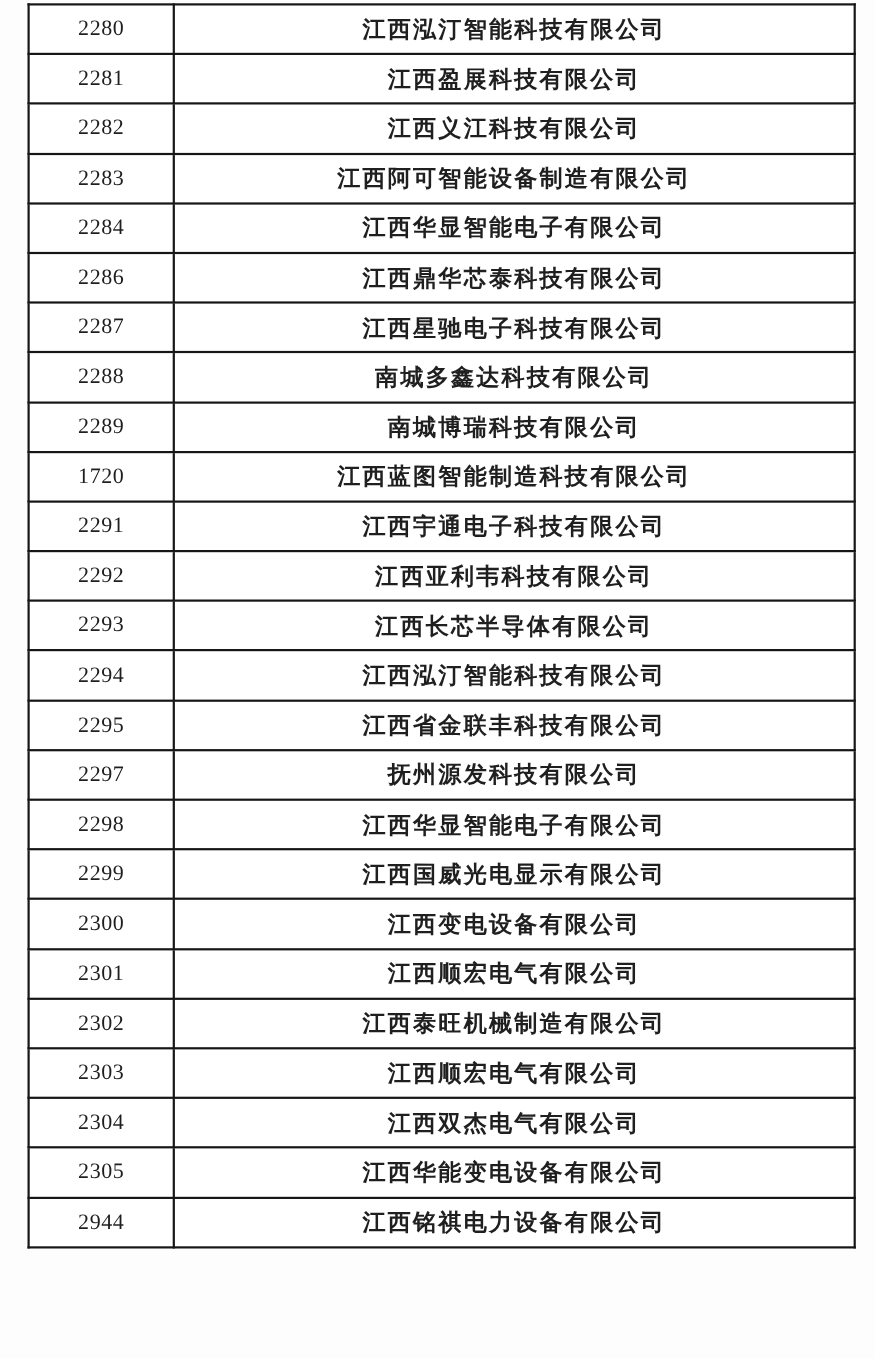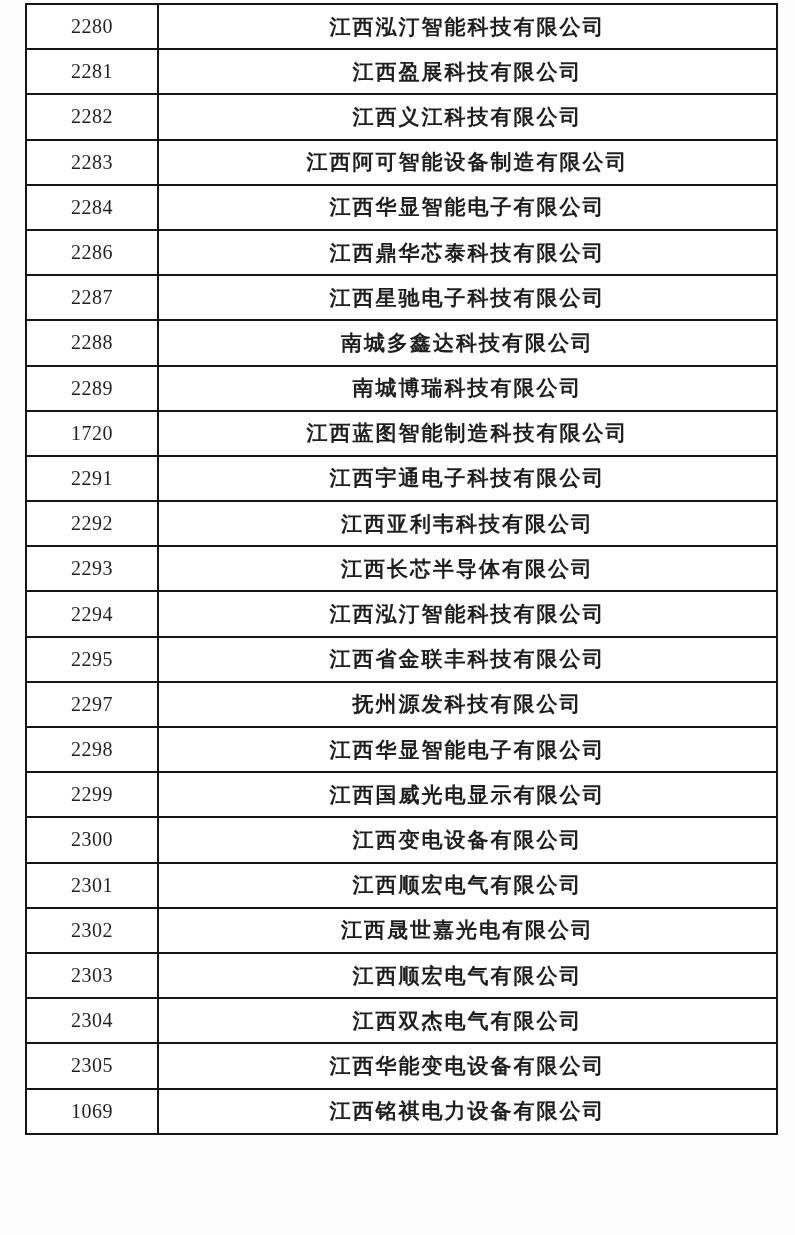--- a/index.html
+++ b/index.html
@@ -128,33 +128,33 @@
         <tr>
           <td class="num-cell">2300</td>
           <td class="name-cell">江西变电设备有限公司</td>
         </tr>
         <tr>
           <td class="num-cell">2301</td>
           <td class="name-cell">江西顺宏电气有限公司</td>
         </tr>
         <tr>
           <td class="num-cell">2302</td>
-          <td class="name-cell">江西晟世嘉光电有限公司</td>
+          <td class="name-cell">江西泰旺机械制造有限公司</td>
         </tr>
         <tr>
           <td class="num-cell">2303</td>
           <td class="name-cell">江西顺宏电气有限公司</td>
         </tr>
         <tr>
           <td class="num-cell">2304</td>
           <td class="name-cell">江西双杰电气有限公司</td>
         </tr>
         <tr>
           <td class="num-cell">2305</td>
           <td class="name-cell">江西华能变电设备有限公司</td>
         </tr>
         <tr>
-          <td class="num-cell">1069</td>
+          <td class="num-cell">2944</td>
           <td class="name-cell">江西铭祺电力设备有限公司</td>
         </tr>
       </tbody>
   </table>
 </div>
 
 </body></html>

